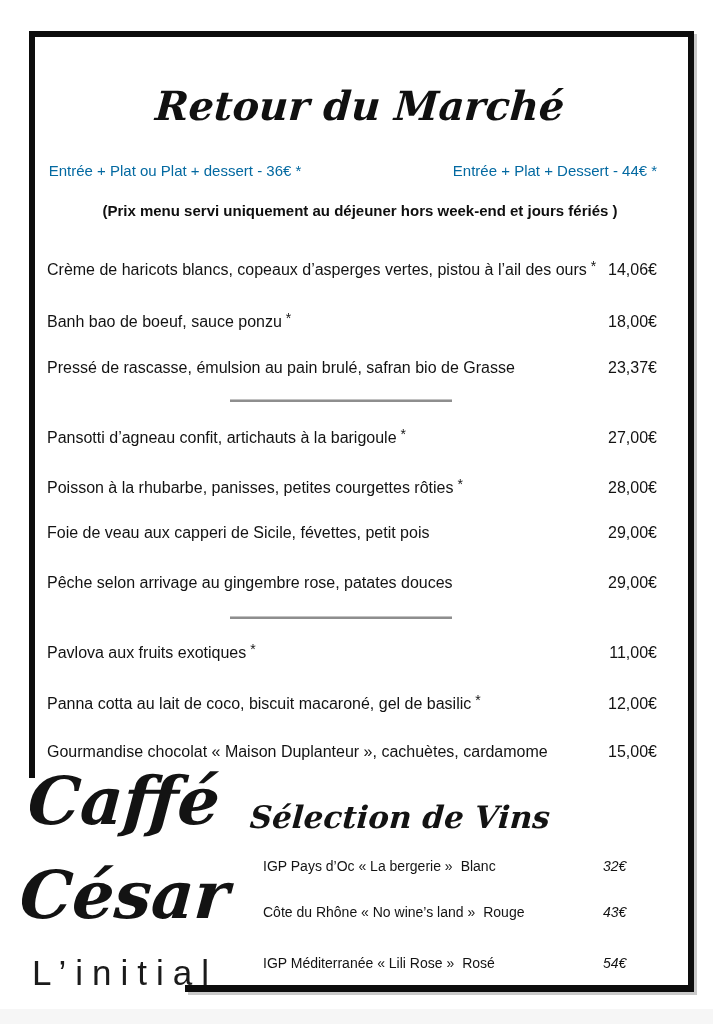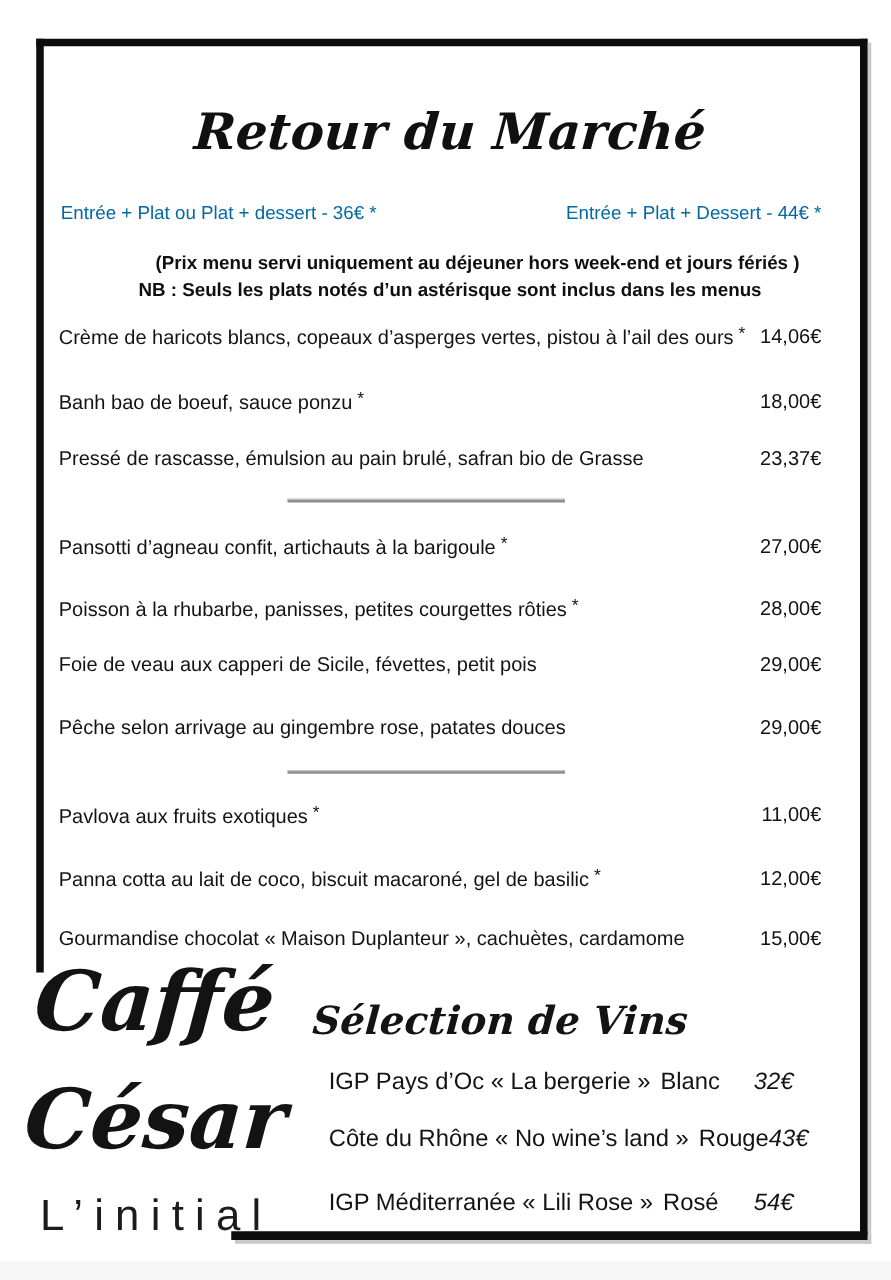--- a/index.html
+++ b/index.html
@@ -33,21 +33,21 @@
   }
 
   
   .formule{position:absolute;font-size:15px;line-height:20px;text-align:center;color:#0369a1;}
   .formule.left {left:30px;top:161px;width:290px;}
   .formule.right{left:425px;top:161px;width:260px;}
 
   
   .note{position:absolute;left:29px;width:662px;margin:0;text-align:center;
         font-size:15px;line-height:18px;font-weight:700;color:#0f0f0f;}
-  .note.n1{top:202px;margin-left:22px;}
+  .note.n1{top:202px;}
   .note.n2{top:224px;}
 
   
   .row{position:absolute;left:47px;width:610px;display:flex;
        justify-content:space-between;align-items:flex-start;
        font-size:16px;line-height:20px;}
   .dish{text-align:left;}
   .ast{display:inline-block;position:relative;top:-4px;margin-left:4px;font-size:14px;}
   .price{text-align:right;min-width:60px;white-space:nowrap;}
 
@@ -57,42 +57,41 @@
   
   .logo-caffe {position:absolute;left:28px;top:768px;font-size:66px;line-height:1;}
   .logo-cesar {position:absolute;left:20px;top:862px;font-size:66px;line-height:1;}
   .logo-initial{position:absolute;left:32px;top:952px;font-size:35px;line-height:1.2;
                 letter-spacing:9px;font-weight:500;color:#1b1b1b;white-space:nowrap;}
 
   
   .wine-title{position:absolute;left:250px;top:800px;font-size:31px;line-height:1.1;}
   .wine-row{position:absolute;left:263px;width:384px;display:flex;
             justify-content:space-between;align-items:flex-start;
-            font-size:19px;line-height:22px;}
+            font-size:14px;line-height:22px;}
   .wine-name{text-align:left;white-space:nowrap;}
   .wine-type{margin-left:8px;}
   .wine-price{text-align:left;min-width:44px;white-space:nowrap;font-style:italic;}
 </style>
 </head>
 <body>
 
 <div class="page">
 
   <div class="frame-top"></div>
   <div class="frame-left"></div>
   <div class="frame-right"></div>
   <div class="frame-bottom"></div>
 
   <div class="title script">Retour du Marché</div>
 
   <div class="formule left">Entrée + Plat ou Plat + dessert - 36€ *</div>
   <div class="formule right">Entrée + Plat + Dessert - 44€ *</div>
 
   <p class="note n1">(Prix menu servi uniquement au déjeuner hors week-end et jours fériés )</p>
-  <p class="note n2">NB : Seuls les plats notés d’un astérisque sont inclus dans les menus</p>
 
   <div class="row" style="top:260px">
     <span class="dish"><span>Crème de haricots blancs, copeaux d’asperges vertes, pistou à l’ail des ours</span><span class="ast">*</span></span>
     <span class="price">14,06€</span>
   </div>
   <div class="row" style="top:312px">
     <span class="dish"><span>Banh bao de boeuf, sauce ponzu</span><span class="ast">*</span></span>
     <span class="price">18,00€</span>
   </div>
   <div class="row" style="top:358px">

